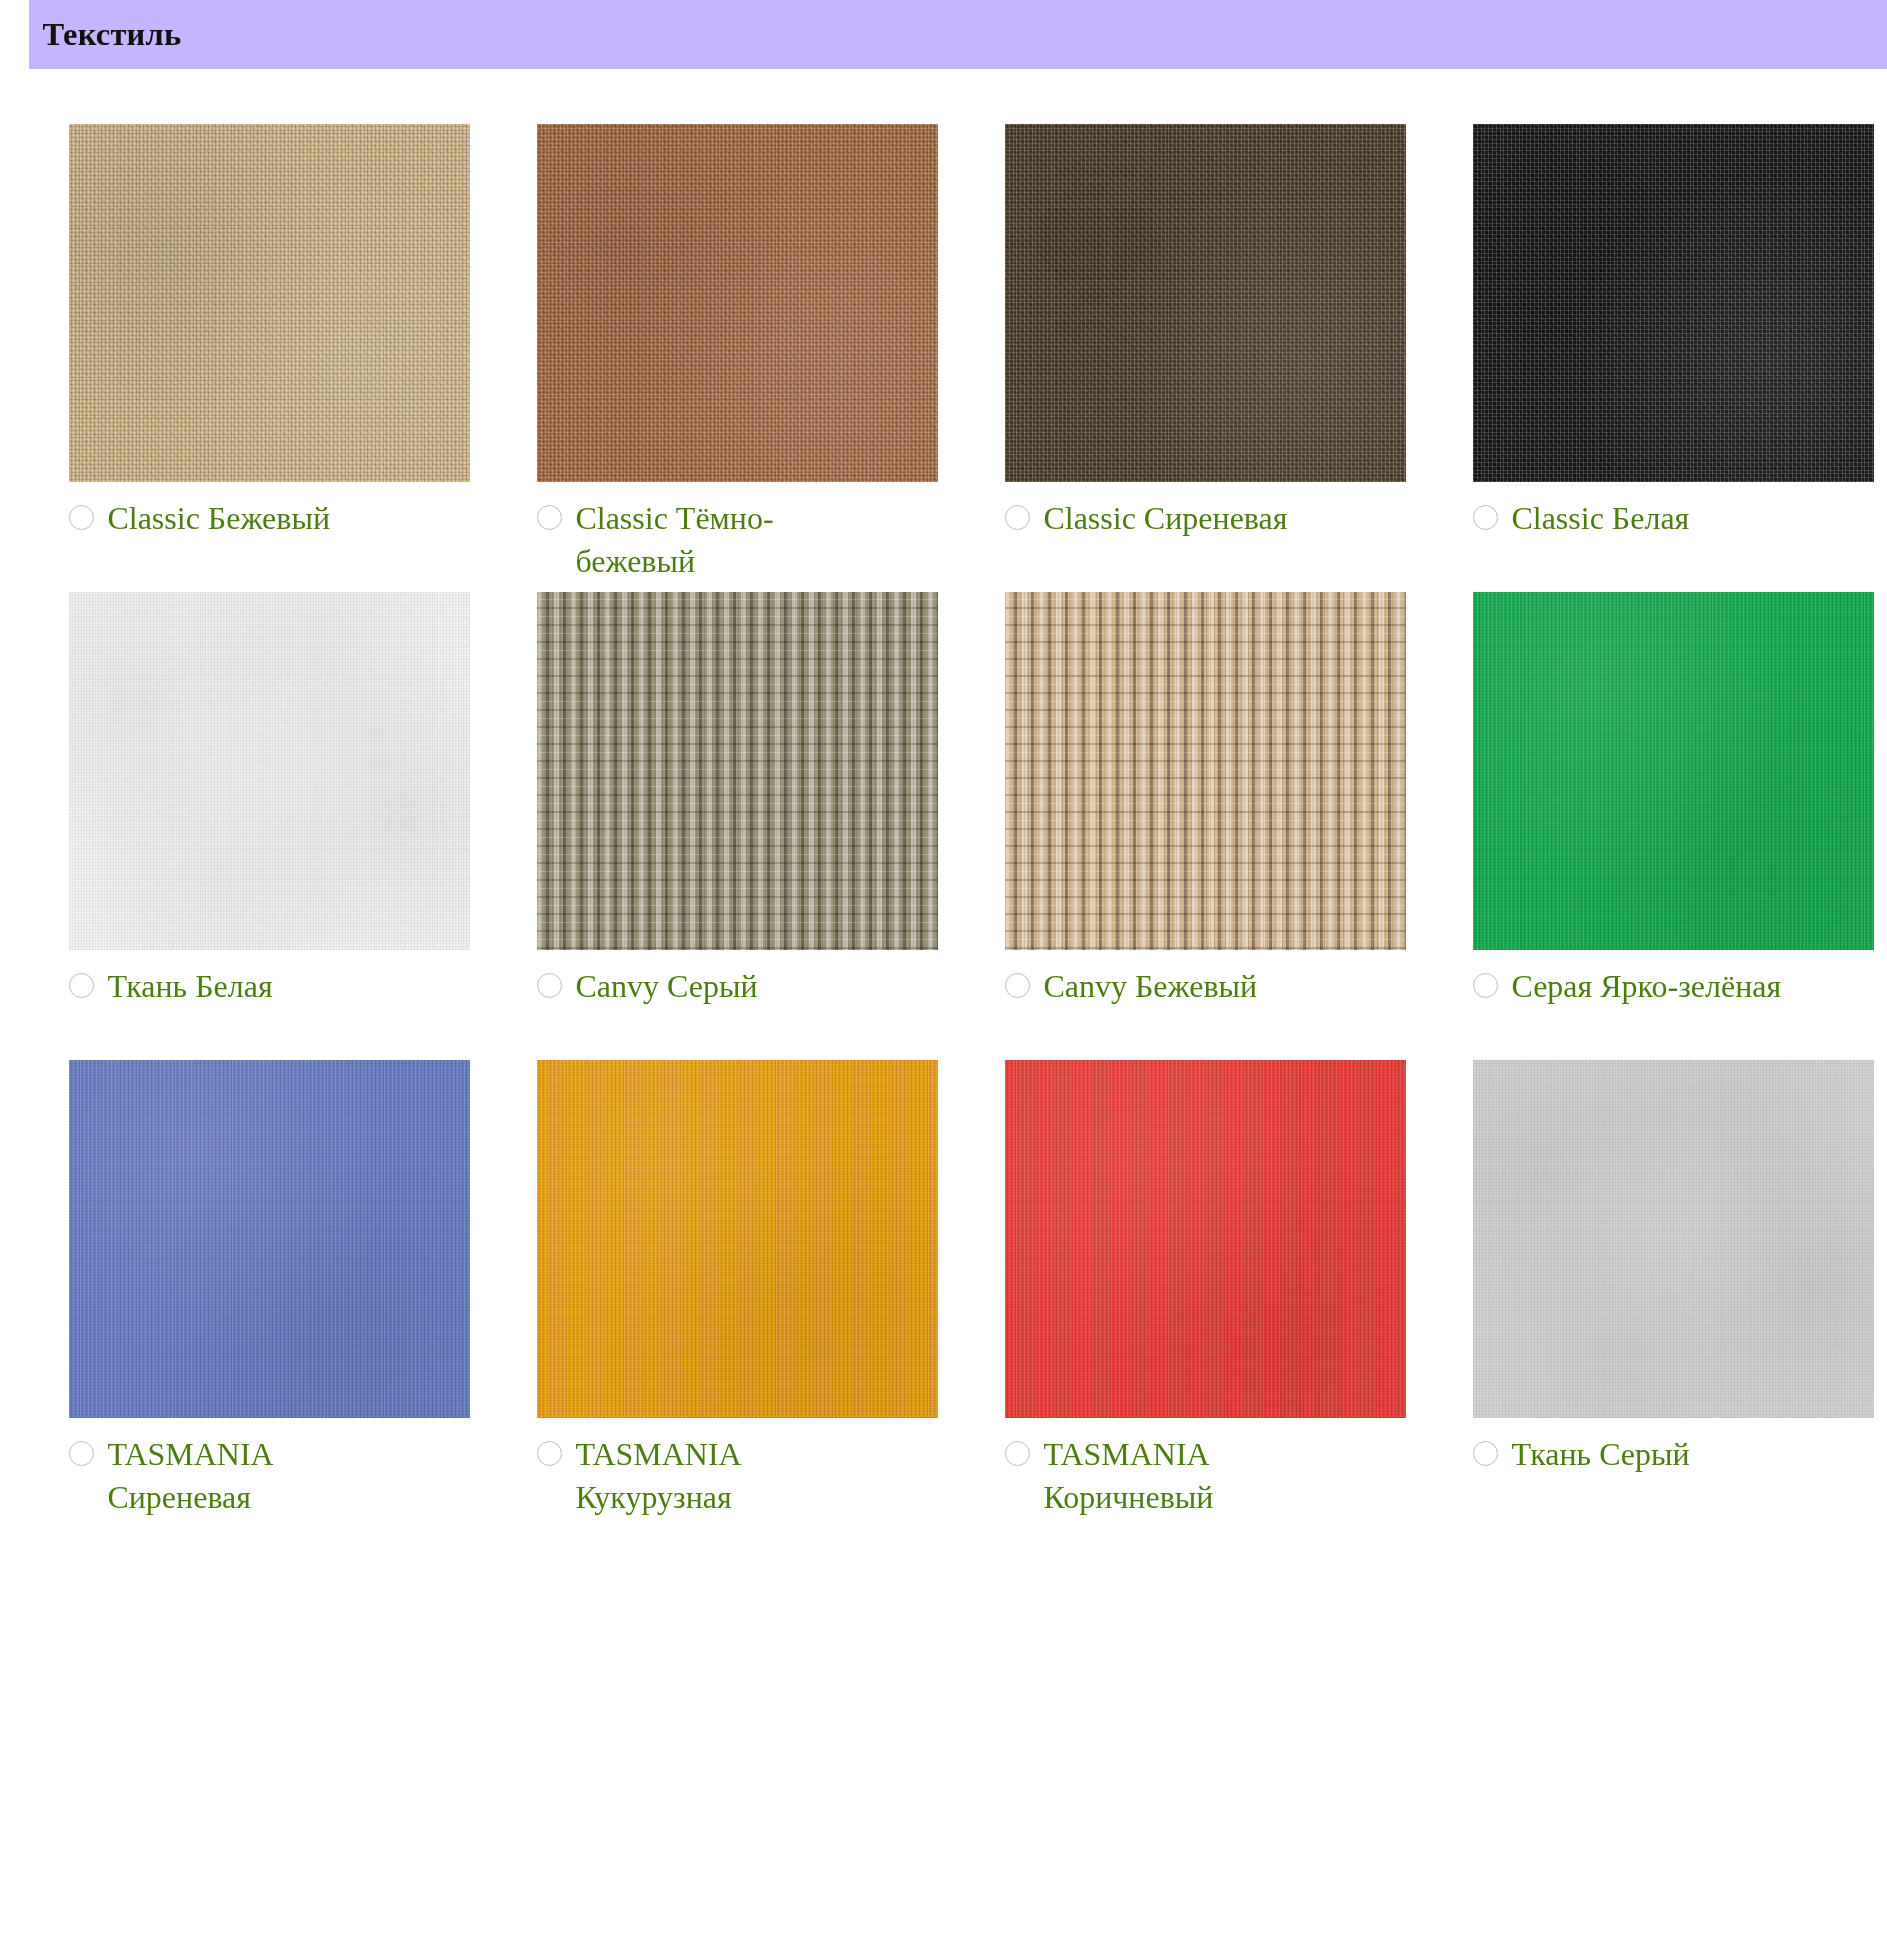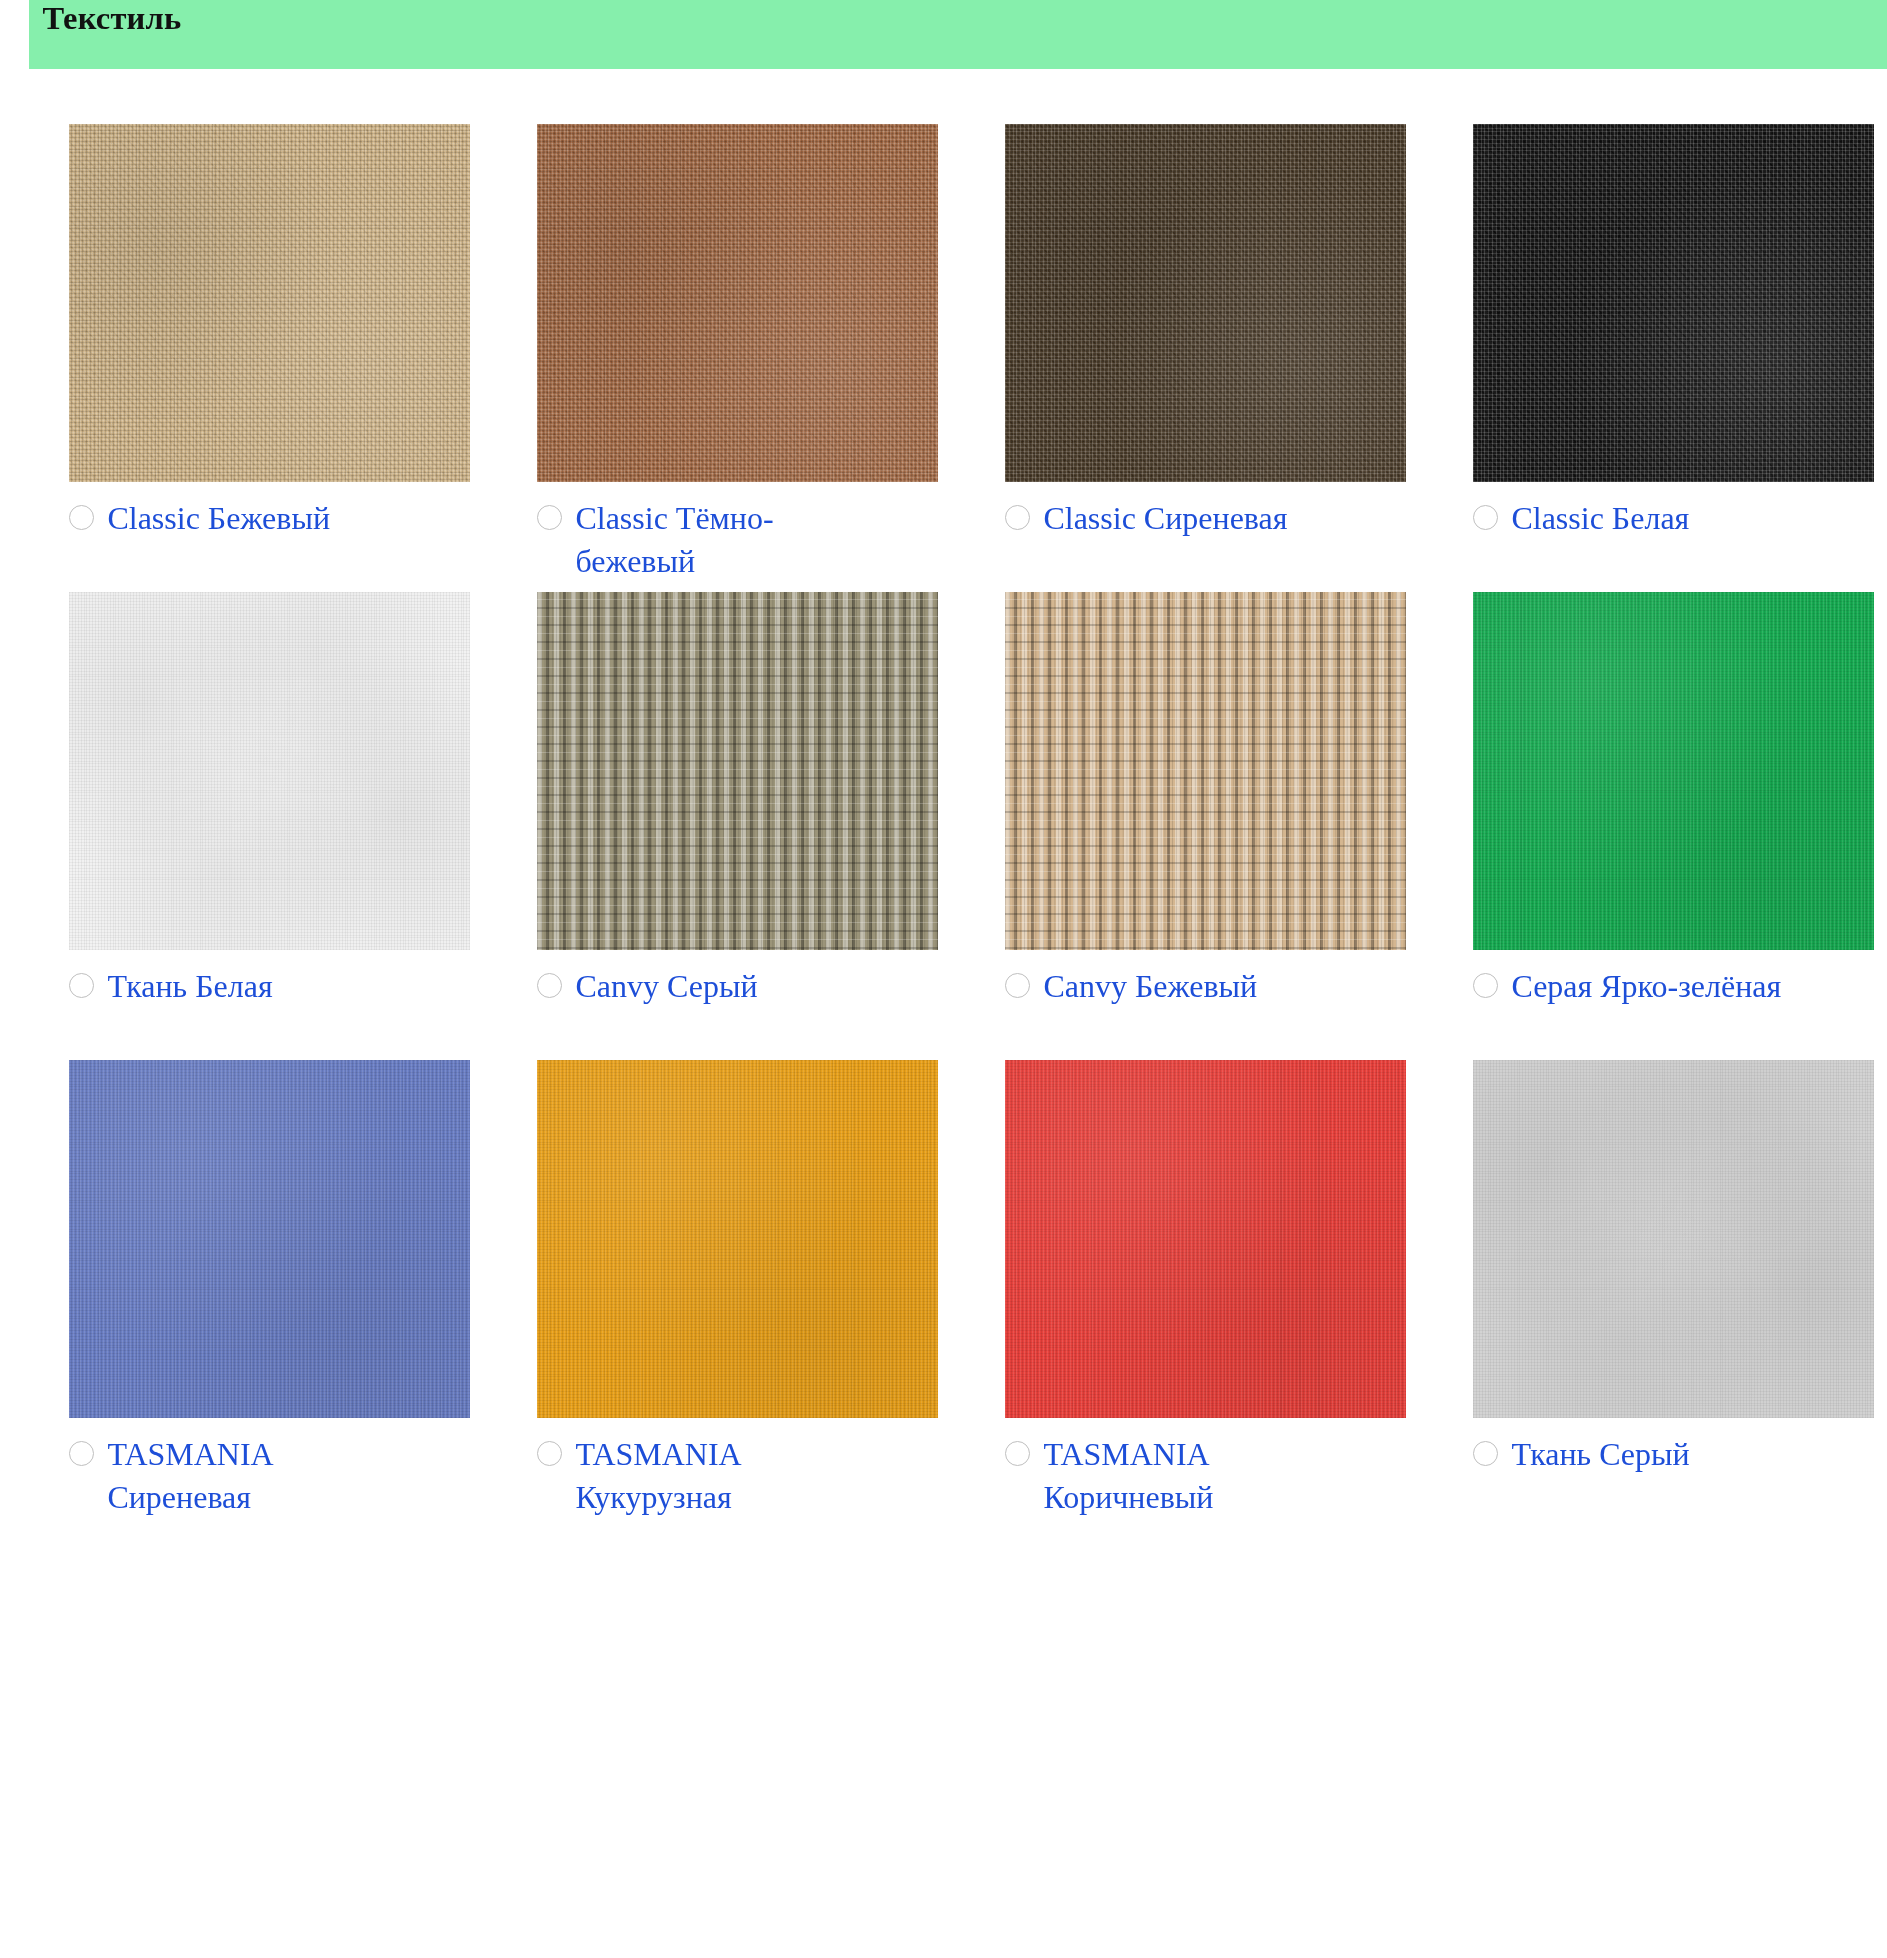--- a/index.html
+++ b/index.html
@@ -16,22 +16,23 @@
     position: relative;
   }
 
   
   .section-header {
     position: absolute;
     left: 29px;
     top: 0;
     width: 1859px;
     height: 69px;
-    background: #86efac;
+    background: #c4b5fd;
     display: flex;
+    align-items: center;
   }
   .section-header .title {
     font-size: 32.5px;
     font-weight: bold;
     letter-spacing: 0.2px;
     color: #111111;
     padding-left: 13.4px;
     font-family: "Liberation Serif", "DejaVu Serif", serif;
   }
 
@@ -187,21 +188,21 @@
     height: 25px;
     border: 1.9px solid #bfbfbf;
     border-radius: 50%;
     background: #ffffff;
     margin-top: 7.6px;
     box-sizing: border-box;
   }
   .swatch-label {
     font-size: 32px;
     line-height: 1.33;
-    color: #1d4ed8;
+    color: #4d7c0f;
     max-width: 315px;
     font-family: "Liberation Serif", "DejaVu Serif", serif;
   }
 </style>
 </head>
 <body>
 
 <div class="section-header">
   <span class="title">Текстиль</span>
 </div>

